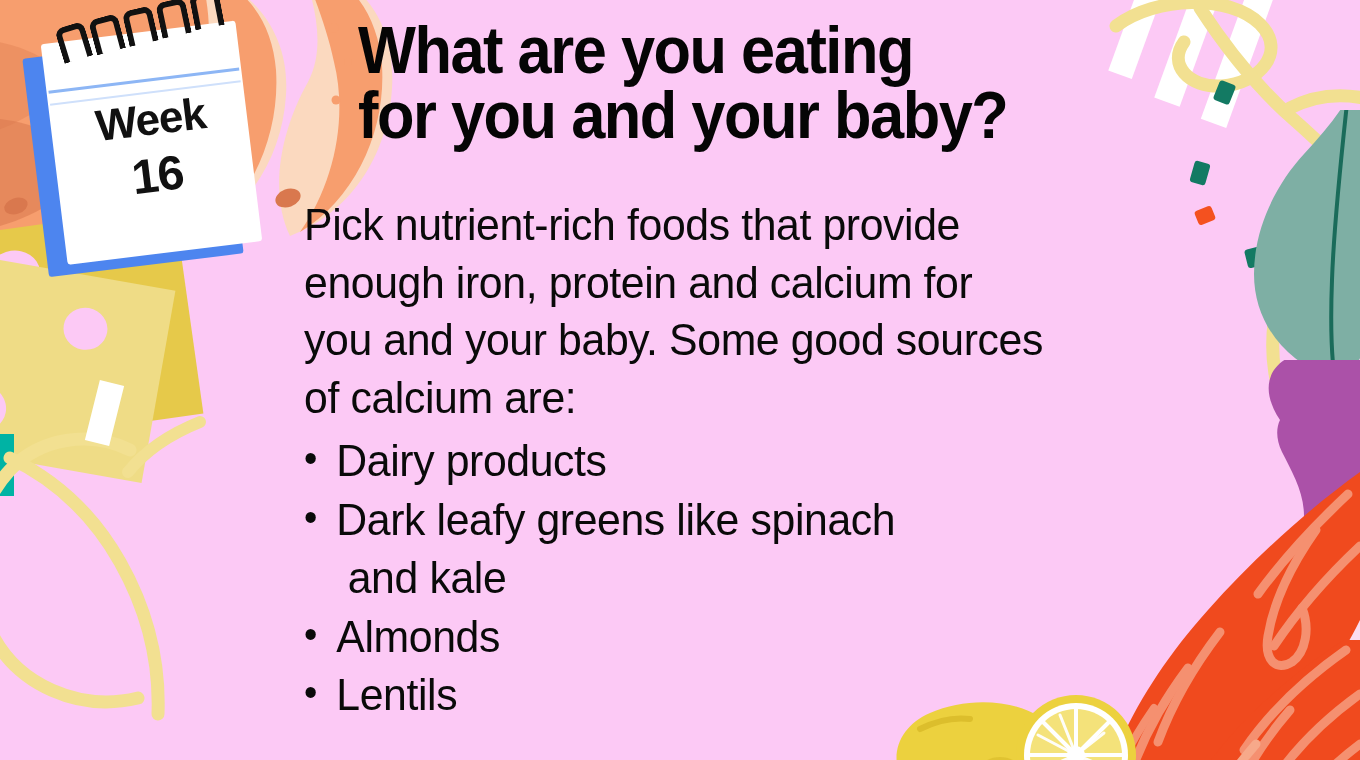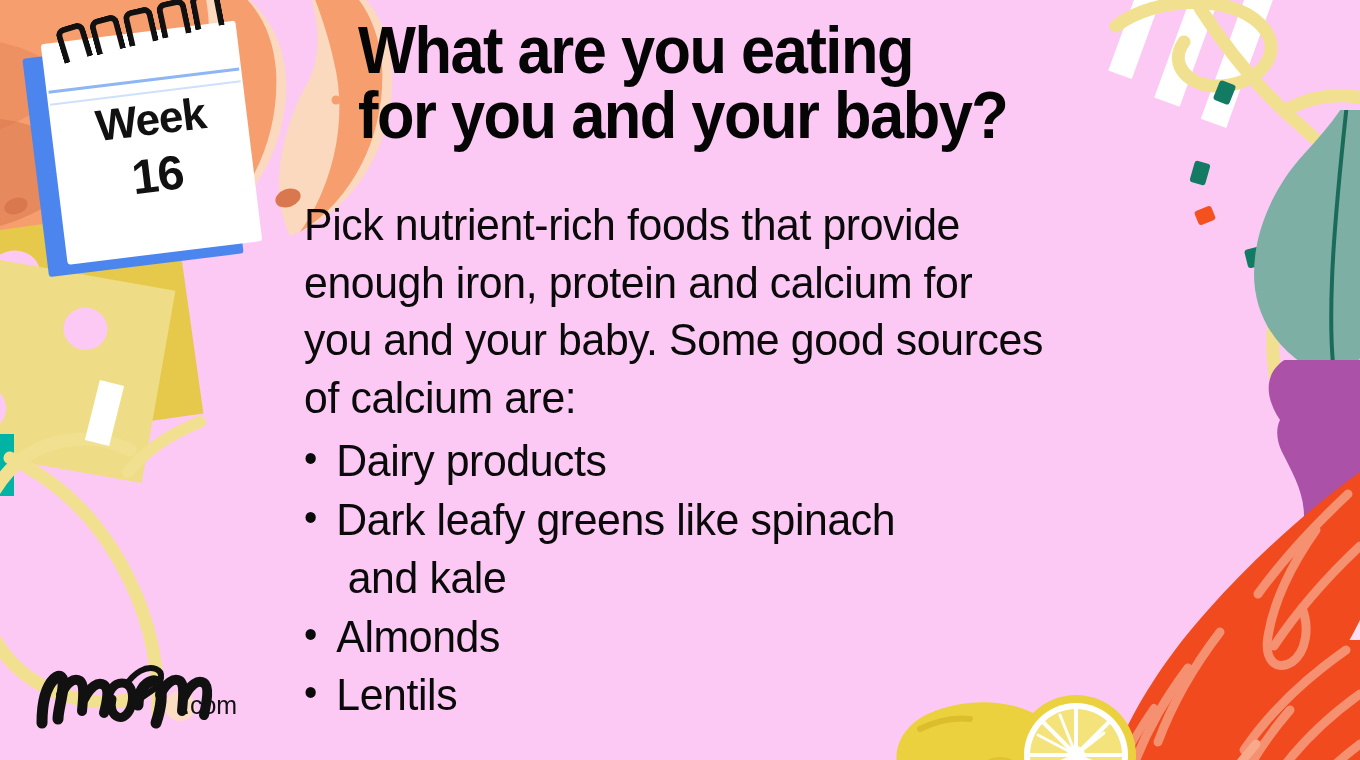--- a/index.html
+++ b/index.html
@@ -289,30 +289,14 @@
     <div class="bullet-row">
       <span class="bullet-dot">•</span>
       <span class="bullet-txt">Almonds</span>
     </div>
     <div class="bullet-row">
       <span class="bullet-dot">•</span>
       <span class="bullet-txt">Lentils</span>
     </div>
   </div>
 
-  <div id="logo">
-    <div class="dot-bg"></div>
-    <svg width="220" height="80" viewBox="0 0 220 80">
-      <g fill="none" stroke="#111111" stroke-linecap="round" stroke-linejoin="round">
-        <path d="M 8 68 C 8 48 12 32 20 24 C 26 18 30 22 29 32 C 28 44 24 56 24 64" stroke-width="11"></path>
-        <path d="M 27 40 C 32 28 40 22 46 26 C 51 30 49 44 48 56" stroke-width="10"></path>
-        <path d="M 50 44 C 56 32 64 26 70 30 C 76 34 72 50 70 58" stroke-width="10"></path>
-        <path d="M 74 46 C 74 36 80 28 88 28 C 96 28 100 36 98 48 C 96 58 90 64 84 62 C 78 60 76 52 78 44" stroke-width="9"></path>
-        <path d="M 92 30 C 100 18 112 10 122 14 C 130 17 128 28 120 34 C 112 40 104 44 100 50" stroke-width="6"></path>
-        <path d="M 104 50 C 104 38 110 28 118 26 C 125 24 128 34 127 46 C 126 56 124 62 122 68" stroke-width="11"></path>
-        <path d="M 126 40 C 132 28 140 22 146 26 C 151 30 149 44 148 56" stroke-width="10"></path>
-        <path d="M 150 42 C 156 30 164 24 170 28 C 176 32 172 50 170 60" stroke-width="10"></path>
-      </g>
-    </svg>
-    <div class="tld">.com</div>
-  </div>
 
 </div>
 
 </body></html>

